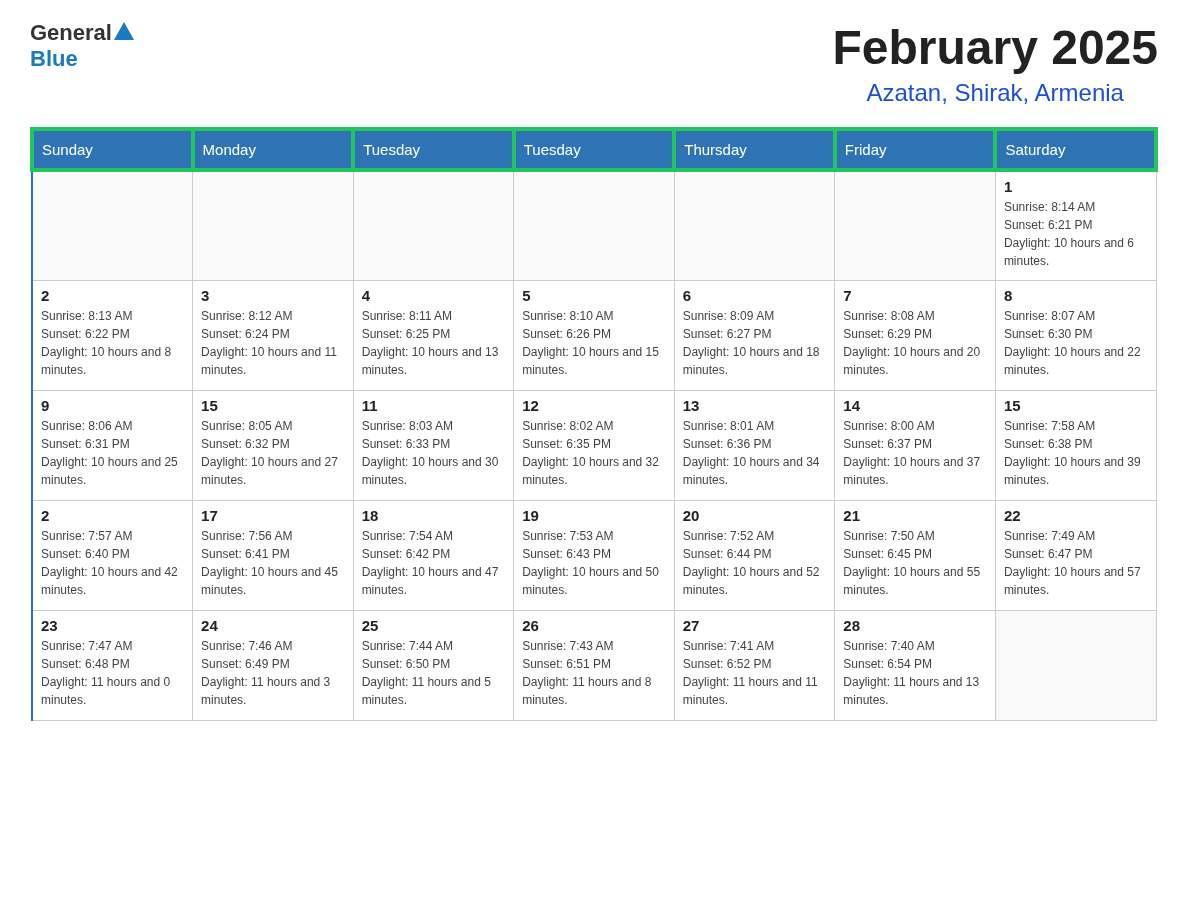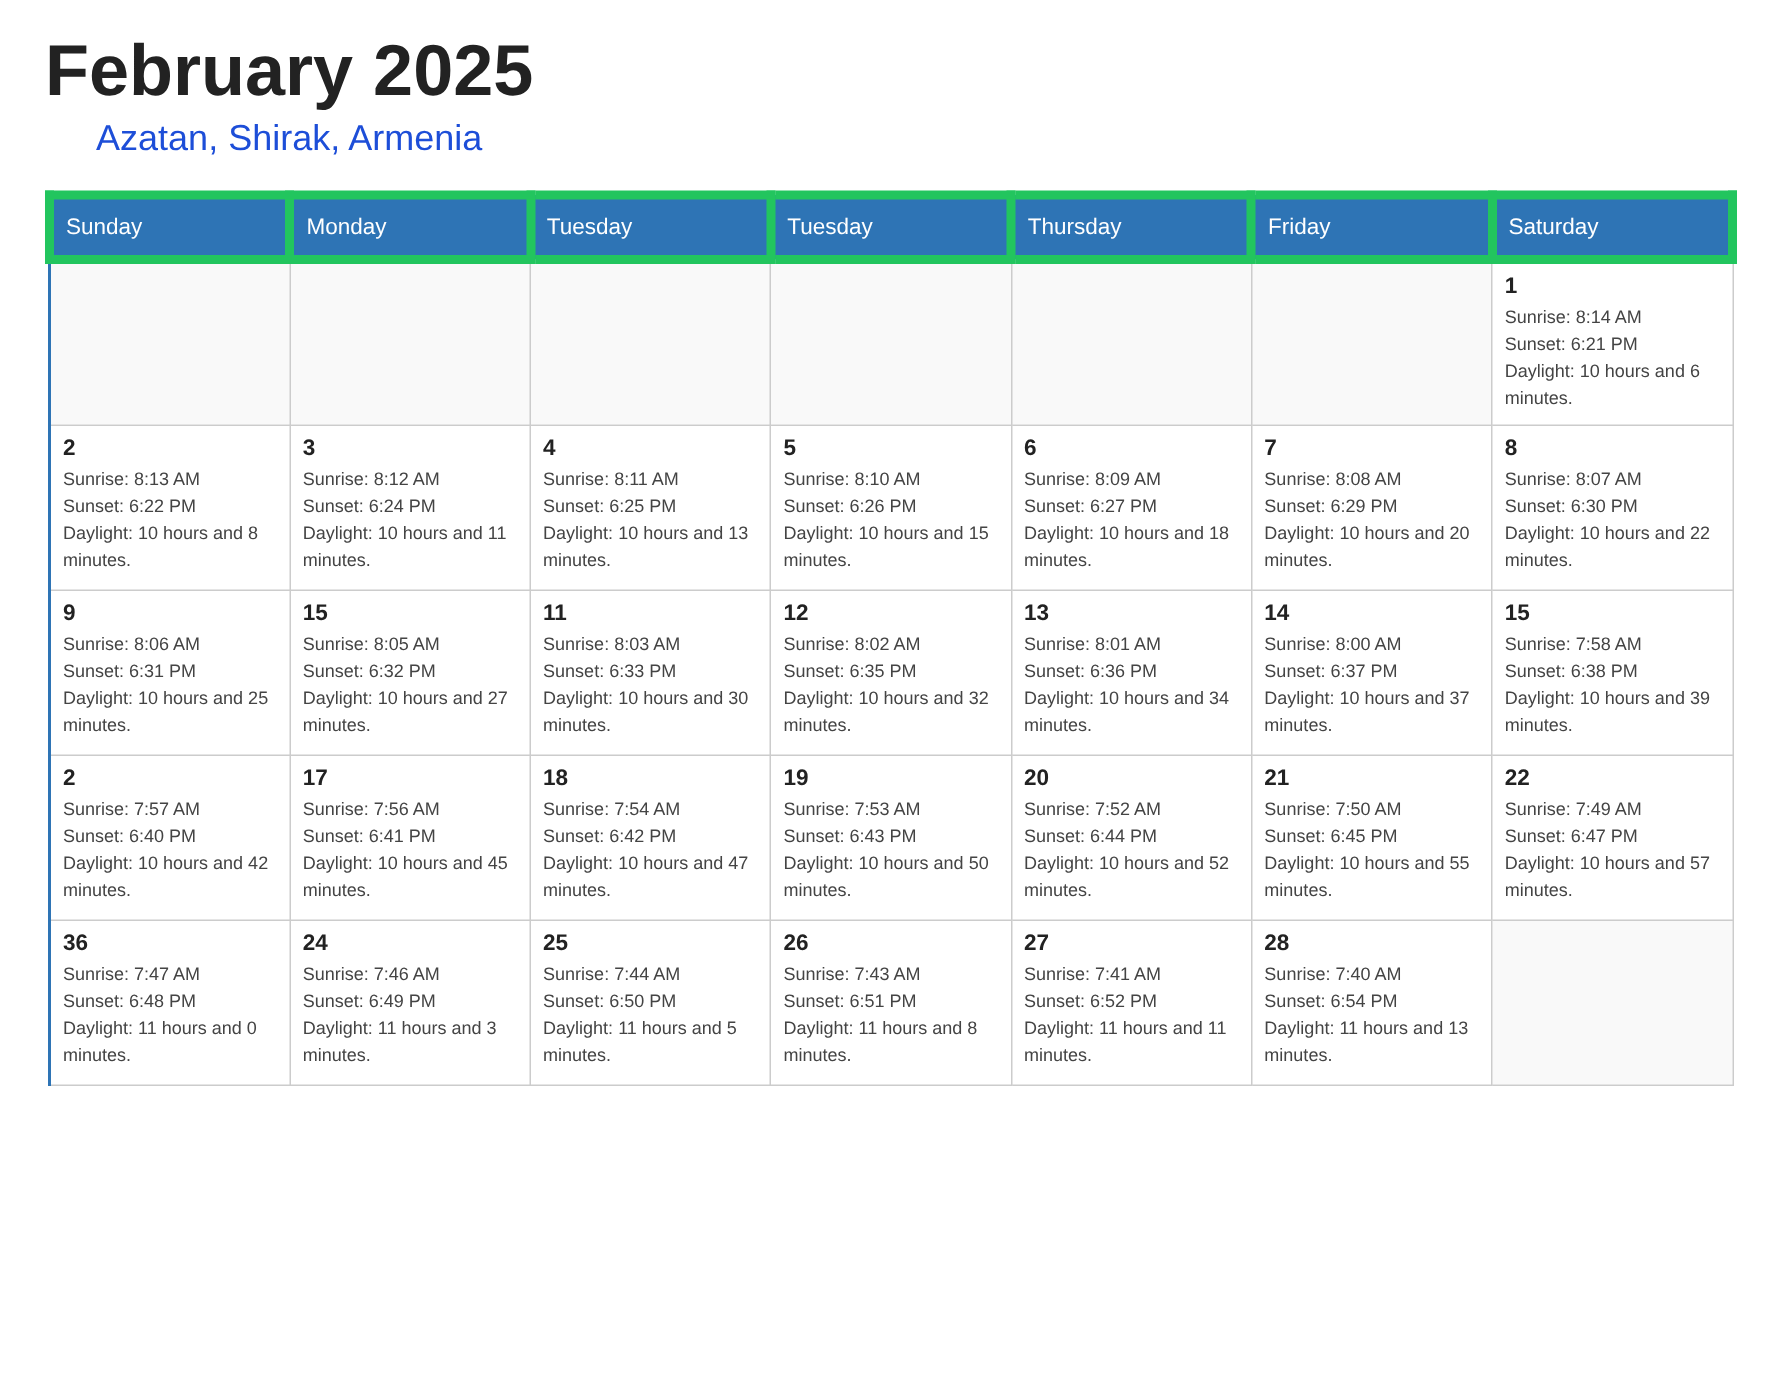--- a/index.html
+++ b/index.html
@@ -52,21 +52,21 @@
       border-collapse: collapse;
       table-layout: fixed;
     }
     .calendar th {
       background-color: #2e74b5;
       color: #fff;
       padding: 10px 8px;
       text-align: left;
       font-size: 15px;
       font-weight: normal;
-      border: 6px solid #22c55e;
+      border: 4px solid #22c55e;
     }
     .calendar td {
       vertical-align: top;
       border: 1px solid #ccc;
       padding: 6px 8px;
       height: 110px;
       font-size: 12.5px;
       color: #333;
       background: #fff;
     }
@@ -86,20 +86,33 @@
       line-height: 1.5;
     }
     .calendar tr td:first-child {
       border-left: 2px solid #2e74b5;
     }
   </style>
 </head>
 <body>
 
 <div class="header">
+  <div class="logo">
+    <div class="logo-line">
+      <span class="logo-text">General</span>
+      <span style="display:inline-block; margin-left:2px; vertical-align:middle;">
+        <svg width="20" height="18" viewBox="0 0 20 18">
+          <polygon points="10,0 20,18 0,18" fill="#1a7abf"></polygon>
+        </svg>
+      </span>
+    </div>
+    <div>
+      <span class="logo-blue">Blue</span>
+    </div>
+  </div>
   <div class="title-block">
     <div class="month-title">February 2025</div>
     <div class="location-title">Azatan, Shirak, Armenia</div>
   </div>
 </div>
 
 <table class="calendar">
   <thead>
     <tr>
     <th>Sunday</th>
@@ -209,21 +222,21 @@
           <span class="day-number">21</span>
           <div class="day-info">Sunrise: 7:50 AM<br>Sunset: 6:45 PM<br>Daylight: 10 hours and 55 minutes.</div>
         </td>
         <td>
           <span class="day-number">22</span>
           <div class="day-info">Sunrise: 7:49 AM<br>Sunset: 6:47 PM<br>Daylight: 10 hours and 57 minutes.</div>
         </td>
       </tr>
       <tr>
         <td>
-          <span class="day-number">36</span>
+          <span class="day-number">23</span>
           <div class="day-info">Sunrise: 7:47 AM<br>Sunset: 6:48 PM<br>Daylight: 11 hours and 0 minutes.</div>
         </td>
         <td>
           <span class="day-number">24</span>
           <div class="day-info">Sunrise: 7:46 AM<br>Sunset: 6:49 PM<br>Daylight: 11 hours and 3 minutes.</div>
         </td>
         <td>
           <span class="day-number">25</span>
           <div class="day-info">Sunrise: 7:44 AM<br>Sunset: 6:50 PM<br>Daylight: 11 hours and 5 minutes.</div>
         </td>

